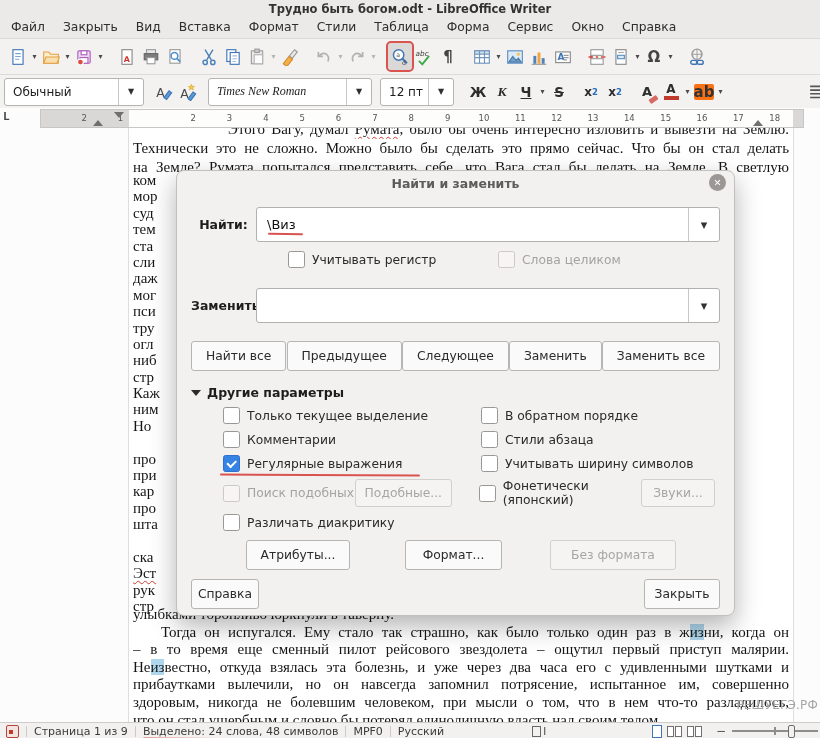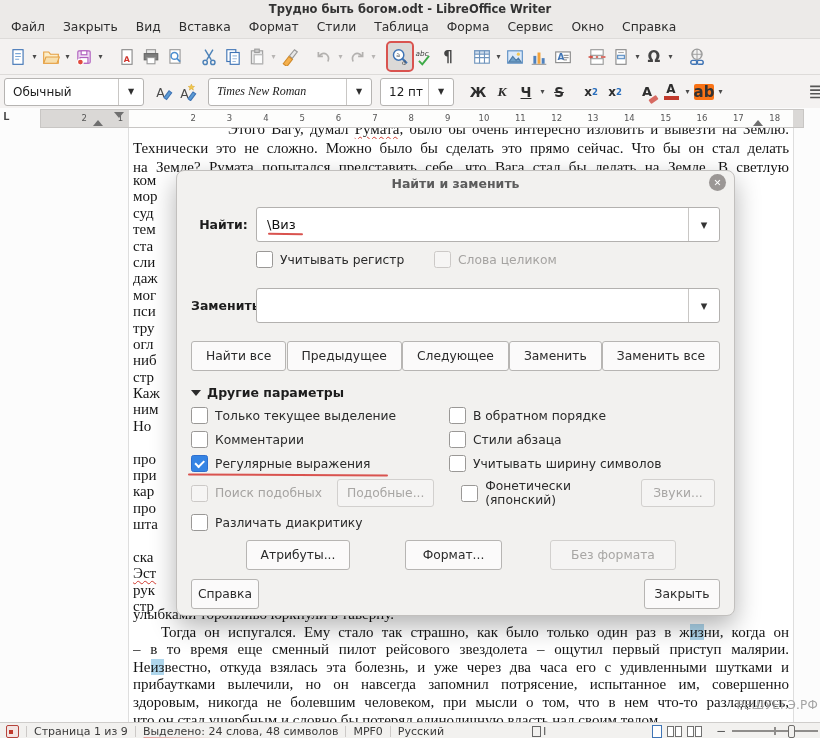--- a/index.html
+++ b/index.html
@@ -87,21 +87,21 @@
              display:flex;align-items:center;justify-content:center;}
   .dlg-close::after{content:"✕";color:#fff;font-size:9.5px;font-weight:bold;}
   .dlg-body{padding:0 14px;}
   .drow{display:flex;align-items:center;}
   .dlabel{width:65px;font-size:12.5px;font-weight:bold;color:#1d1d1d;flex:none;text-align:center;}
   .combo{flex:1;height:33px;background:#fff;border:1px solid #b3b1af;border-radius:3px;display:flex;position:relative;}
   .combo input{flex:1;border:none;outline:none;font-family:"DejaVu Sans",sans-serif;font-size:13px;
                padding:0 10px;background:transparent;color:#111;min-width:0;}
   .combo .dd{width:30px;border-left:1px solid #c9c7c5;display:flex;align-items:center;justify-content:center;flex:none;}
   .combo .dd::after{content:"▼";font-size:8.5px;color:#333;}
-  .chk{display:flex;align-items:center;font-size:12.3px;color:#2b2b2b;gap:7px;}
+  .chk{display:flex;align-items:center;font-size:12.3px;color:#2b2b2b;gap:7px;margin-left:32px;}
   .box{width:15px;height:15px;border:1px solid #9a9896;border-radius:2.5px;background:#fff;flex:none;position:relative;}
   .chk.checked .box{background:#3584e4;border-color:#2f6fce;}
   .chk.checked .box::after{content:"";position:absolute;left:3px;top:3.5px;width:7px;height:3.5px;
        border-left:2px solid #fff;border-bottom:2px solid #fff;transform:rotate(-45deg);}
   .chk.dis{color:#a5a3a1;}
   .chk.dis .box{border-color:#ccc9c7;background:#f6f5f4;}
   .btn{background:#fbfafa;border:1px solid #b7b5b3;border-radius:3px;font-size:12.3px;color:#2b2b2b;
        display:flex;align-items:center;justify-content:center;padding:0 14px;height:30px;box-sizing:border-box;}
   .btn.dis{color:#a8a6a4;border-color:#d2d0ce;background:#f5f4f3;}
   .row5{display:flex;justify-content:space-between;margin-top:18px;}

